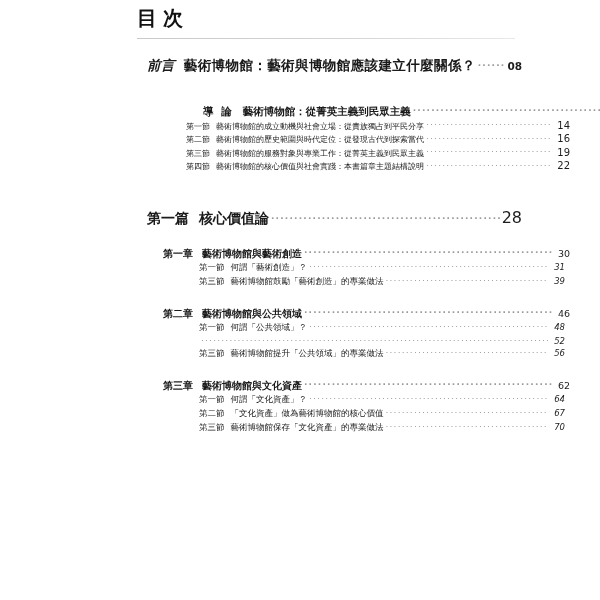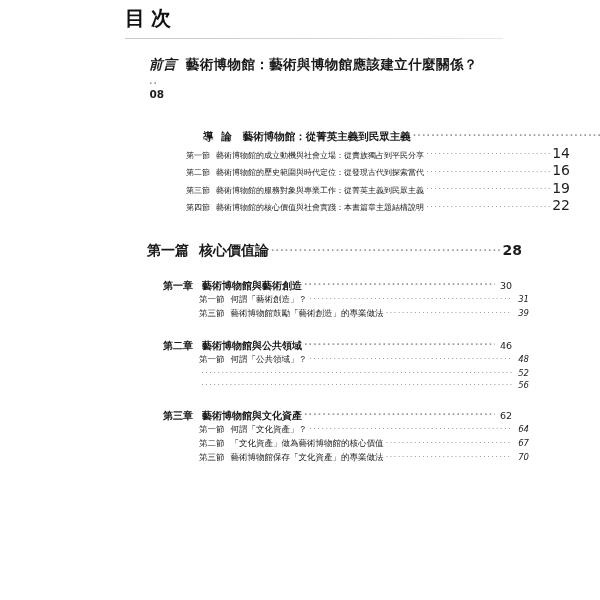--- a/index.html
+++ b/index.html
@@ -21,21 +21,21 @@
     width: 600px;
     height: 600px;
     box-sizing: border-box;
     padding: 0;
     background: #ffffff;
   }
 
   
   .toc-header {
     position: absolute;
-    left: 125px;
+    left: 137px;
     top: 4px;
     width: 378px;
   }
   .toc-title {
     font-family: "DejaVu Serif", "Liberation Serif", serif;
     font-weight: bold;
     font-size: 20px;
     letter-spacing: 6px;
     color: #111111;
     line-height: 1.4;
@@ -93,21 +93,20 @@
     color: #1d1d1d;
   }
 
   
   .lvl-preface {
     padding-left: 147px;
     padding-right: 78px;
     font-size: 13.5px;
     font-weight: bold;
     margin-bottom: 2px;
-    flex-direction: column;
   }
   .lvl-preface .label { letter-spacing: 0.4px; }
   .lvl-preface .lead-word { margin-right: 9px; font-style: italic; }
   .lvl-preface .pageno { font-size: 10.5px; font-weight: bold; }
 
   
   .lvl-intro {
     padding-left: 171px;
     font-size: 10.5px;
     font-weight: bold;
@@ -118,48 +117,48 @@
   .lvl-intro .pageno { font-size: 13px; font-weight: bold; }
 
   
   .lvl-intro-sec {
     padding-left: 186px;
     padding-right: 30px;
     font-size: 8px;
     margin-bottom: 1.5px;
   }
   .lvl-intro-sec .lead-word { margin-right: 6px; }
-  .lvl-intro-sec .pageno { font-size: 14px; }
+  .lvl-intro-sec .pageno { font-size: 10px; }
 
   
   .lvl-part {
     padding-left: 147px;
     padding-right: 78px;
     font-size: 14px;
     font-weight: bold;
     margin-bottom: 2px;
   }
   .lvl-part .lead-word { margin-right: 10px; }
-  .lvl-part .pageno { font-size: 14px; font-weight: bold; }
+  .lvl-part .pageno { font-size: 16px; font-weight: normal; margin-top: 8px; }
 
   
   .lvl-chapter {
     padding-left: 163px;
-    padding-right: 88px;
+    padding-right: 30px;
     font-size: 10px;
     font-weight: bold;
     margin-bottom: 1px;
   }
   .lvl-chapter .lead-word { margin-right: 9px; }
   .lvl-chapter .pageno { font-size: 9.5px; font-weight: normal; }
 
   
   .lvl-section {
     padding-left: 199px;
-    padding-right: 71px;
+    padding-right: 35px;
     font-size: 8.5px;
     margin-bottom: 1.5px;
   }
   .lvl-section .lead-word { margin-right: 6px; }
   .lvl-section .pageno { font-size: 8.5px; font-style: italic; }
 
   
   .gap-lg { height: 26px; }
   .gap-md { height: 17px; }
 
@@ -238,20 +237,21 @@
       <div class="entry lvl-section">
         <span class="label"><span class="lead-word">第一節</span><span class="title">何謂「公共領域」？</span></span>
         <span class="leader"></span>
         <span class="pageno">48</span>
       </div>
       <div class="entry lvl-section">
         <span class="leader"></span>
         <span class="pageno">52</span>
       </div>
       <div class="entry lvl-section">
+        <span class="label"><span class="lead-word">第三節</span><span class="title">藝術博物館提升「公共領域」的專業做法</span></span>
         <span class="leader"></span>
         <span class="pageno">56</span>
       </div>
       <div class="gap-md"></div>
       <div class="entry lvl-chapter">
         <span class="label"><span class="lead-word">第三章</span><span class="title">藝術博物館與文化資產</span></span>
         <span class="leader"></span>
         <span class="pageno">62</span>
       </div>
       <div class="entry lvl-section">

